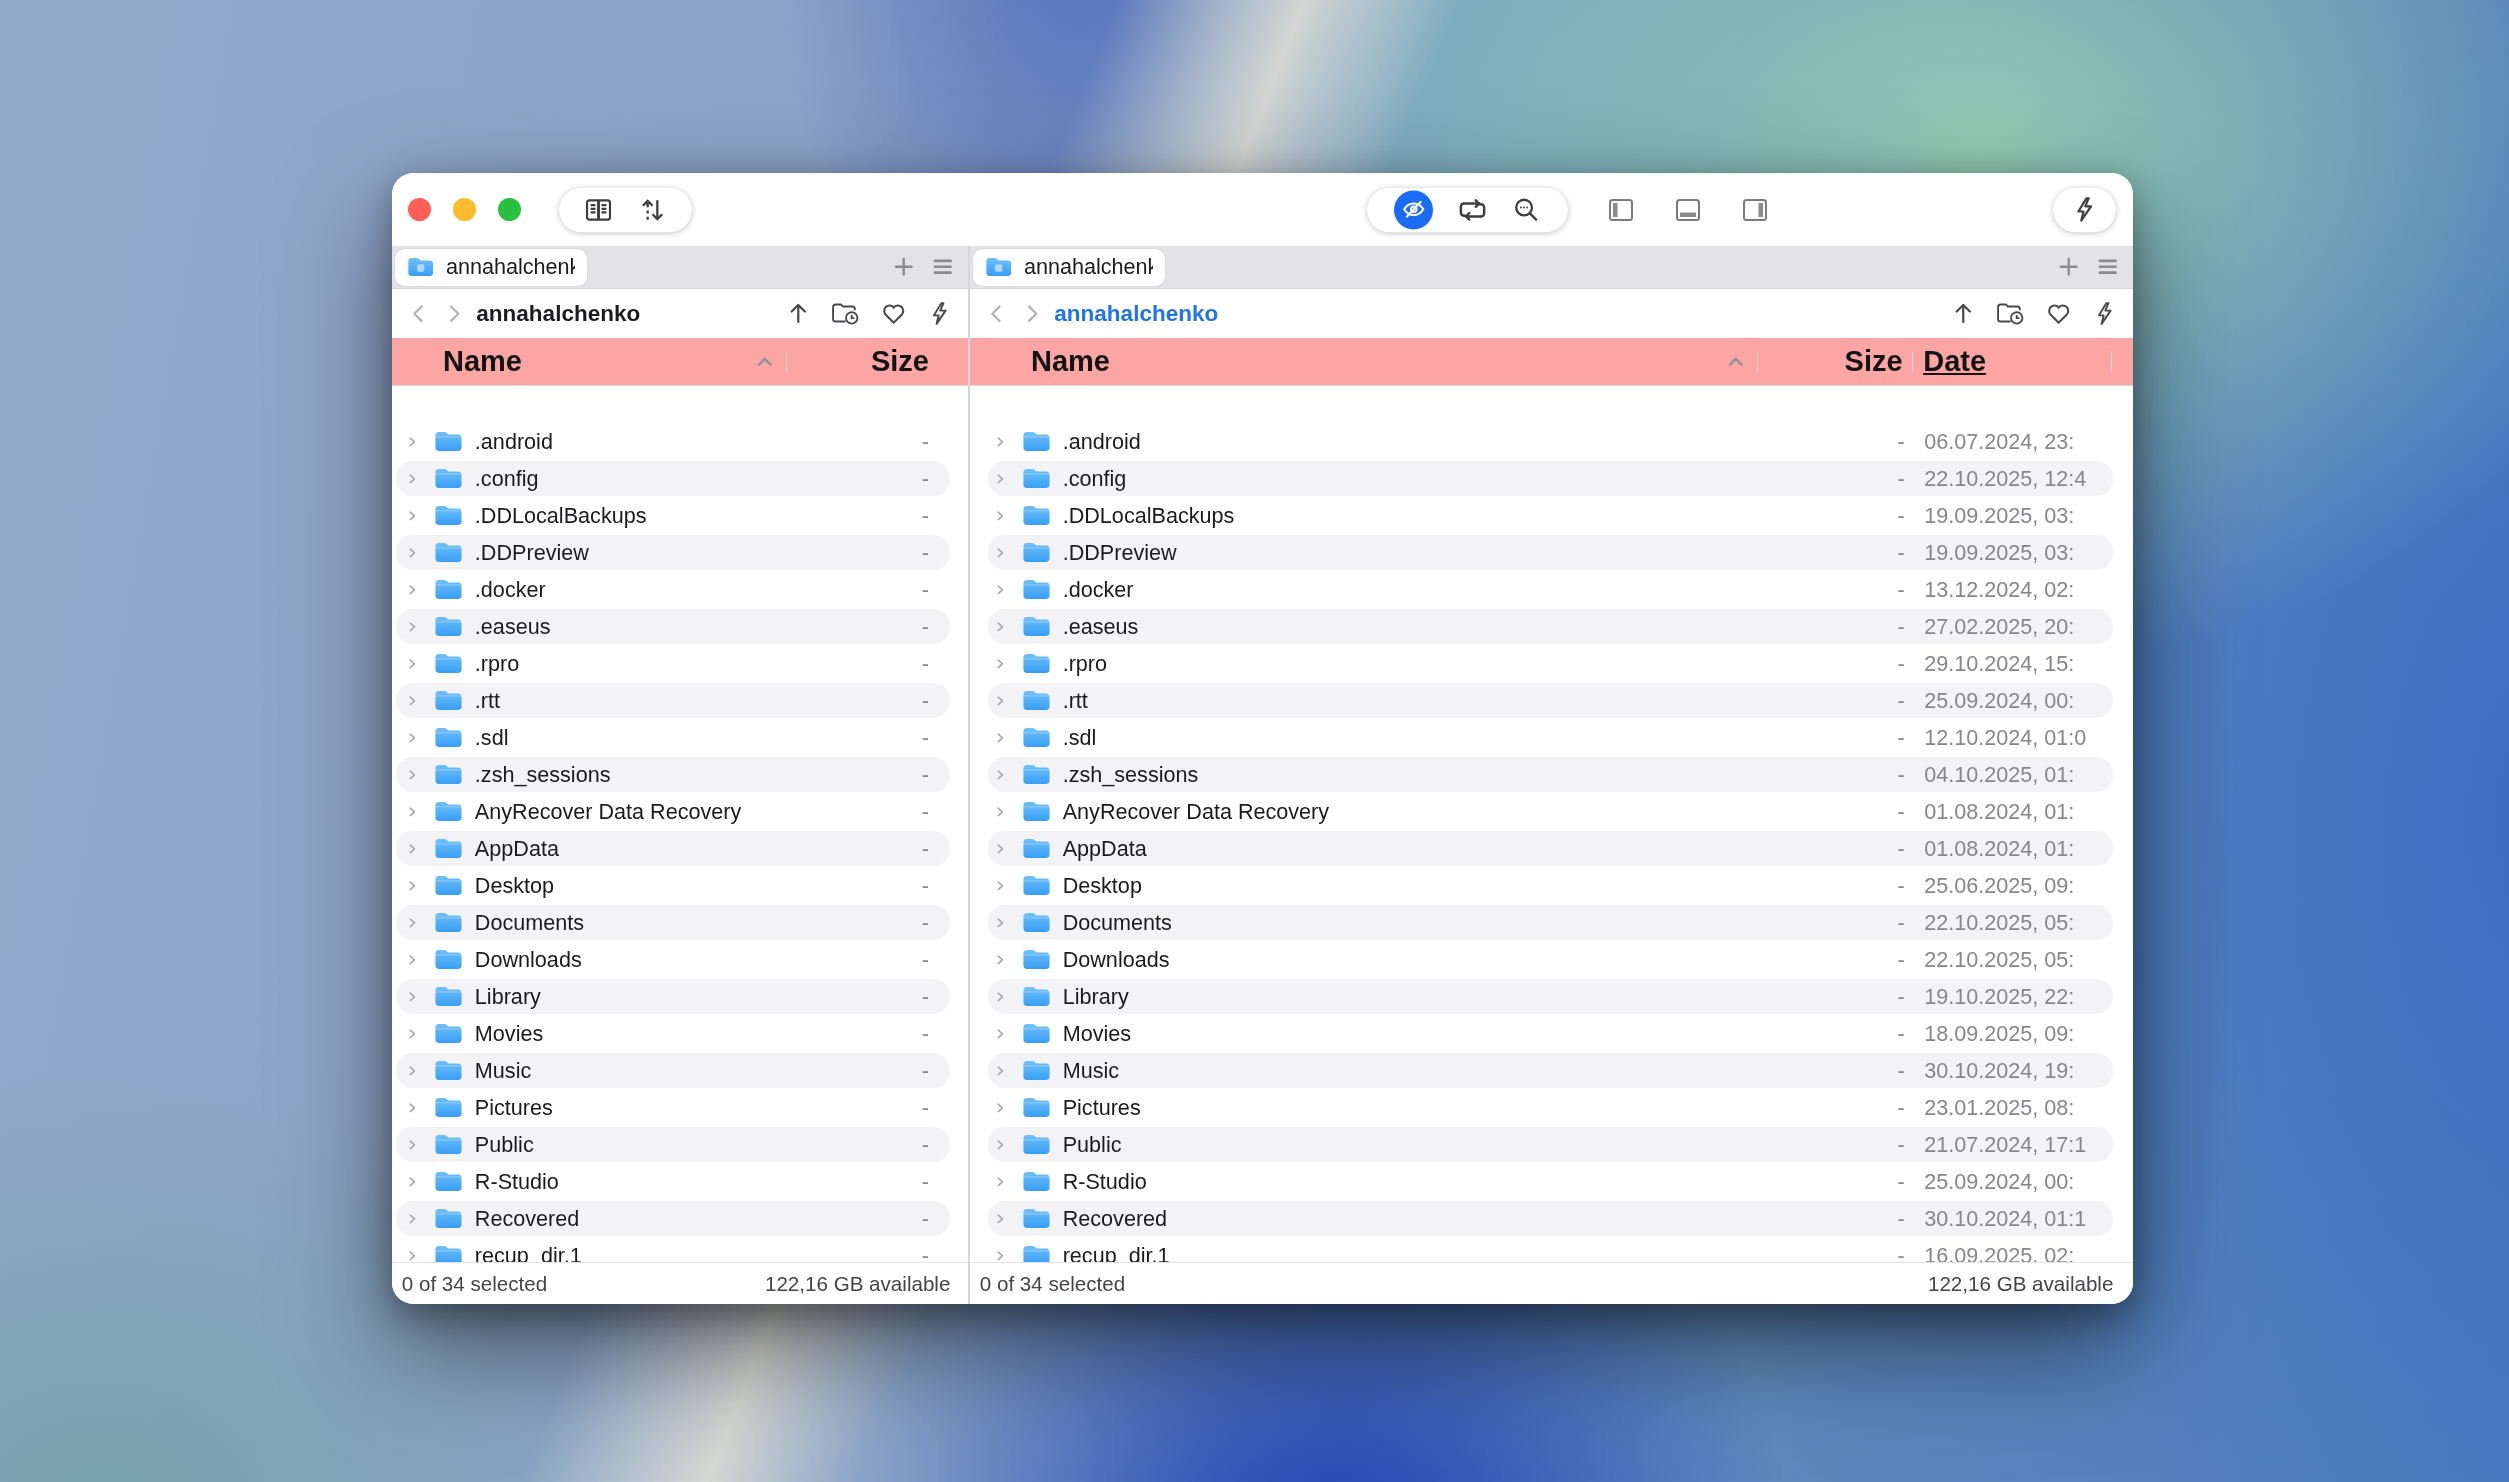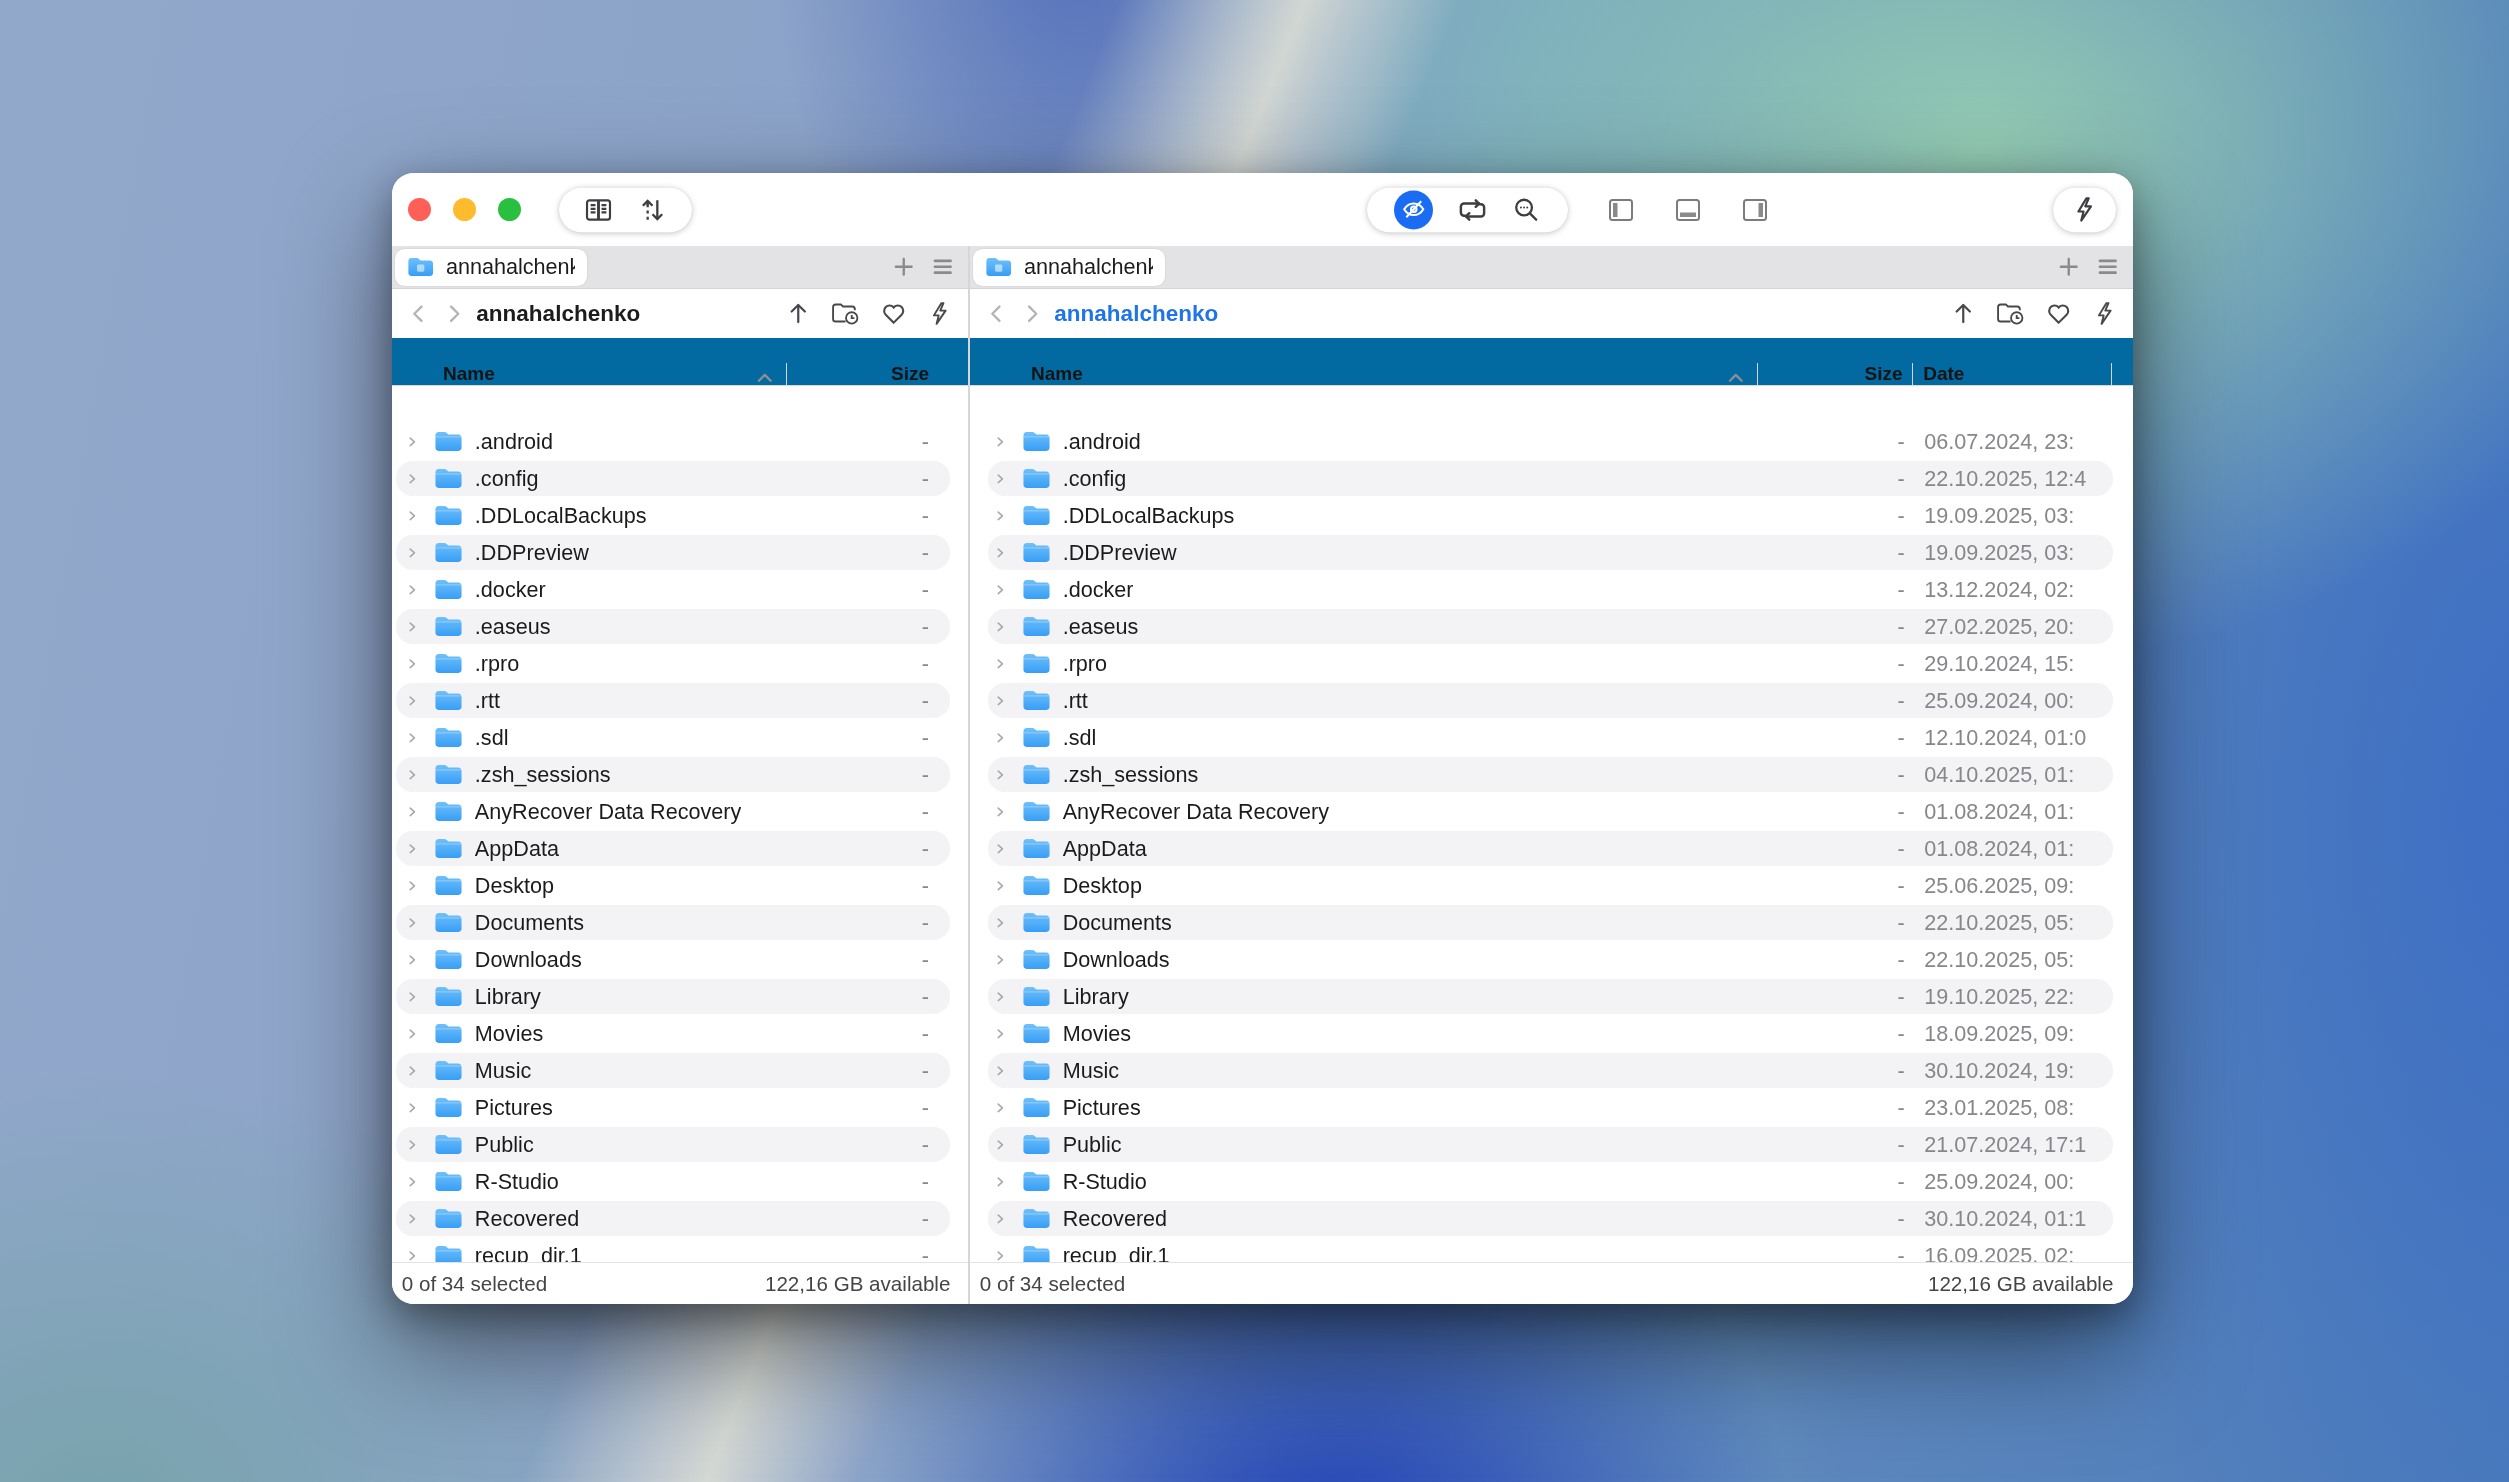--- a/index.html
+++ b/index.html
@@ -47,29 +47,29 @@
   .tabbar{ height:43px; background:#e3e3e5; border-bottom:1px solid #d4d4d6; display:flex; align-items:center; flex:0 0 auto; }
   .tab{ margin-left:2.9px; width:192px; height:37px; background:#fff; border-radius:9.8px;
         display:flex; align-items:center; gap:11.8px; padding:0 11.8px; box-shadow:0 0 2px rgba(0,0,0,.12); }
   .tab-title{ font-size:21.6px; color:#1c1c1e; white-space:nowrap; overflow:hidden; }
   .tabbar-buttons{ margin-left:auto; display:flex; align-items:center; gap:15.7px; padding-right:13.7px; }
   .pathbar{ height:49px; background:#fff; display:flex; align-items:center; padding:0 15.7px; flex:0 0 auto; }
   .nav-chevrons{ display:flex; gap:13.7px; align-items:center; }
   .path-title{ margin-left:11.8px; font-size:22.5px; font-weight:700; color:#1c1c1e; }
   .pane.right .path-title{ color:#1f74e8; }
   .path-icons{ margin-left:auto; display:flex; gap:19.6px; align-items:center; }
-  .colheader{ height:48px; display:flex; align-items:flex-end; border-bottom:1px solid #dadadc;
-              font-size:19px; font-weight:600; color:#141414; background:#0369a1; flex:0 0 auto; }
+  .colheader{ height:48px; display:flex; align-items:center; border-bottom:1px solid #dadadc;
+              font-size:29px; font-weight:600; color:#141414; background:#fca5a5; flex:0 0 auto; }
   .pane.left .colheader{ padding-right:39px; } .pane.right .colheader{ padding-right:20.6px; }
   .pane.left .colheader .h-name{ padding-left:51px; } .pane.right .colheader .h-name{ padding-left:61px; }
   .h-name{ flex:1; display:flex; align-items:center; }
   .h-sort{ margin-right:11.8px; display:flex; }
   .h-div{ width:1px; height:21.6px; background:#d5d5d7; }
   .h-size{ text-align:right; } .pane.left .h-size{ width:142px; } .pane.right .h-size{ width:154px; padding-right:9.8px; }
-  .h-date{ width:198px; padding-left:9.8px; }
+  .h-date{ width:198px; padding-left:9.8px;text-decoration:underline; }
   
   .list{ flex:1; overflow:hidden; background:#fff;margin-top:37px; }
   .row{ height:37px; display:flex; align-items:center; position:relative; font-size:21.6px; color:#1b1b1d; }
   .pane.left .row{ padding-right:39px; } .pane.right .row{ padding-right:20.6px; }
   .row:nth-child(even)::before{ content:""; position:absolute; top:1px; bottom:1px; background:#f3f3f5; border-radius:16.7px; z-index:0; }
   .pane.left .row:nth-child(even)::before{ left:3.9px; right:17.6px; }
   .pane.right .row:nth-child(even)::before{ left:17.6px; right:19.6px; }
   .row > *{ position:relative; z-index:1; }
   .c-name{ flex:1; display:flex; align-items:center; min-width:0; }
   .pane.left .c-name{ padding-left:13.7px; } .pane.right .c-name{ padding-left:23.5px; }

